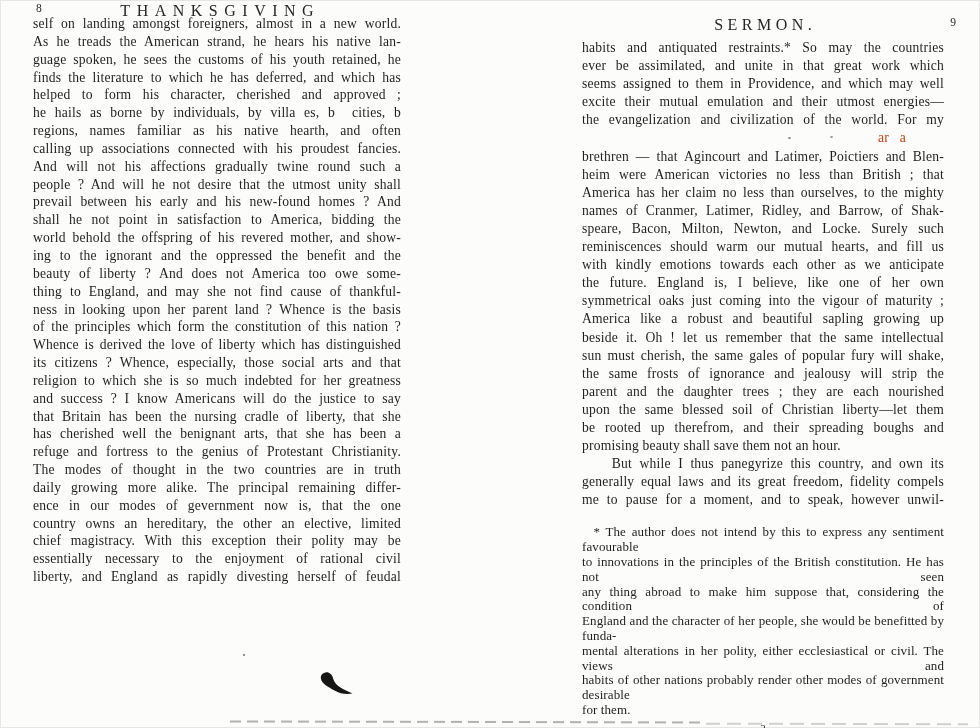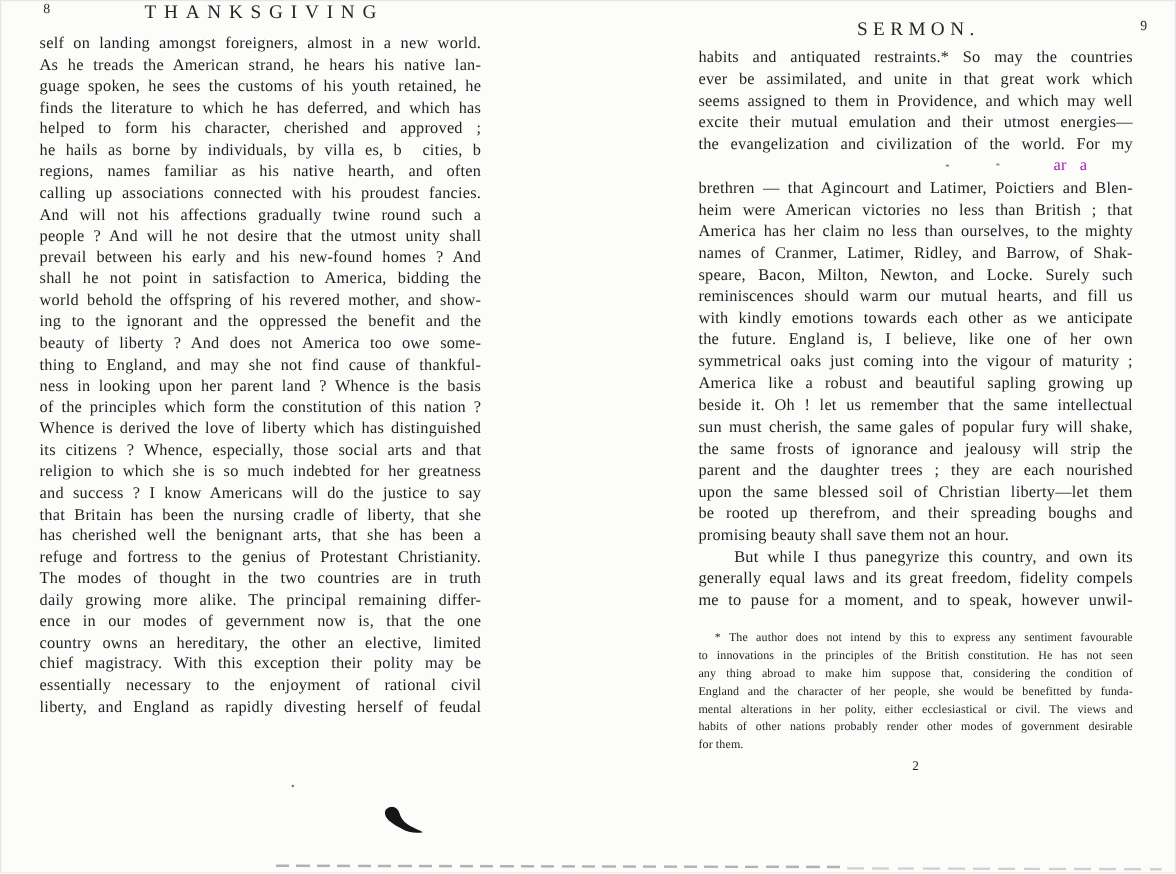--- a/index.html
+++ b/index.html
@@ -15,35 +15,35 @@
   .page{position:absolute;top:0;}
   .page-left{left:33px;top:2px;width:368px;}
   .page-right{left:582px;top:16px;width:362px;}
   .head{position:relative;height:13px;}
   .pnum{position:absolute;top:0;font-size:11.5px;color:#2a2a2a;}
   .pnum-left{left:3px;}
   .pnum-right{right:-12px;}
   .running{display:block;text-align:center;font-size:16px;color:#262626;}
   .running-left{letter-spacing:6.5px;padding-left:6.5px;}
   .running-right{letter-spacing:4.5px;padding-left:4.5px;}
-  .body-text{margin-top:12px;}
+  .body-text{}
   .page-right .body-text{margin-top:10px;}
   .line{
     font-size:13.6px;
     line-height:17.85px;
     letter-spacing:0.2px;
     text-align:justify;
     text-align-last:justify;
     white-space:normal;
   }
   .page-right .line{line-height:18.1px;}
   .line.end{text-align-last:left;}
-  .line.deg{text-align-last:right;padding-right:38px;color:#a21caf;}
+  .line.deg{text-align-last:right;padding-right:38px;color:#c2410c;}
   .footnote{margin-top:16px;}
-  .footnote .line{font-size:10px;line-height:14.8px;letter-spacing:0.1px;}
+  .footnote .line{font-size:13px;line-height:14.8px;letter-spacing:0.1px;}
   .sig{margin-top:4px;text-align:center;font-size:11px;color:#2a2a2a;}
   .dot{position:absolute;border-radius:50%;}
   .dot-a{left:243px;top:654px;width:2px;height:2px;background:#6f6f6f;}
   .dot-b{left:788px;top:137px;width:3px;height:2px;background:#8d8d8d;}
   .dot-c{left:830px;top:136px;width:3px;height:2px;background:#9a9a9a;}
   .blot{position:absolute;left:319px;top:672px;width:34px;height:24px;}
   .edge-line{position:absolute;pointer-events:none;}
   .edge-1{
     left:230px;top:721px;width:474px;height:2px;opacity:.8;
     background:repeating-linear-gradient(90deg,#9f9f9f 0 11px,rgba(0,0,0,0) 11px 17px);

